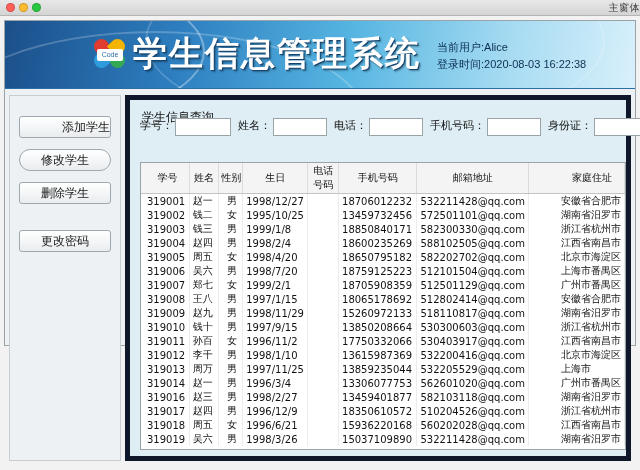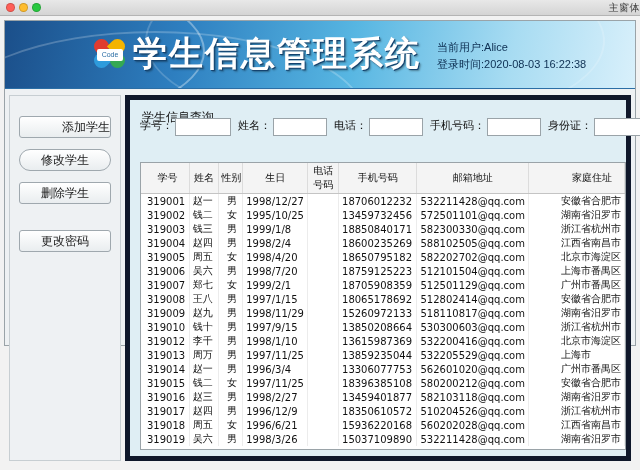--- a/index.html
+++ b/index.html
@@ -407,20 +407,30 @@
                 <td class="c-sid">319010</td>
                 <td class="c-name">钱十</td>
                 <td class="c-sex">男</td>
                 <td class="c-birth">1997/9/15</td>
                 <td class="c-phone"></td>
                 <td class="c-mobile">13850208664</td>
                 <td class="c-email">530300603@qq.com</td>
                 <td class="c-addr">浙江省杭州市</td>
               </tr>
               <tr>
+                <td class="c-sid">319011</td>
+                <td class="c-name">孙百</td>
+                <td class="c-sex">女</td>
+                <td class="c-birth">1996/11/2</td>
+                <td class="c-phone"></td>
+                <td class="c-mobile">17750332066</td>
+                <td class="c-email">530403917@qq.com</td>
+                <td class="c-addr">江西省南昌市</td>
+              </tr>
+              <tr>
                 <td class="c-sid">319012</td>
                 <td class="c-name">李千</td>
                 <td class="c-sex">男</td>
                 <td class="c-birth">1998/1/10</td>
                 <td class="c-phone"></td>
                 <td class="c-mobile">13615987369</td>
                 <td class="c-email">532200416@qq.com</td>
                 <td class="c-addr">北京市海淀区</td>
               </tr>
               <tr>
@@ -435,30 +445,20 @@
               </tr>
               <tr>
                 <td class="c-sid">319014</td>
                 <td class="c-name">赵一</td>
                 <td class="c-sex">男</td>
                 <td class="c-birth">1996/3/4</td>
                 <td class="c-phone"></td>
                 <td class="c-mobile">13306077753</td>
                 <td class="c-email">562601020@qq.com</td>
                 <td class="c-addr">广州市番禺区</td>
-              </tr>
-              <tr>
-                <td class="c-sid">319015</td>
-                <td class="c-name">钱二</td>
-                <td class="c-sex">女</td>
-                <td class="c-birth">1997/11/25</td>
-                <td class="c-phone"></td>
-                <td class="c-mobile">18396385108</td>
-                <td class="c-email">580200212@qq.com</td>
-                <td class="c-addr">安徽省合肥市</td>
               </tr>
               <tr>
                 <td class="c-sid">319016</td>
                 <td class="c-name">赵三</td>
                 <td class="c-sex">男</td>
                 <td class="c-birth">1998/2/27</td>
                 <td class="c-phone"></td>
                 <td class="c-mobile">13459401877</td>
                 <td class="c-email">582103118@qq.com</td>
                 <td class="c-addr">湖南省汨罗市</td>

